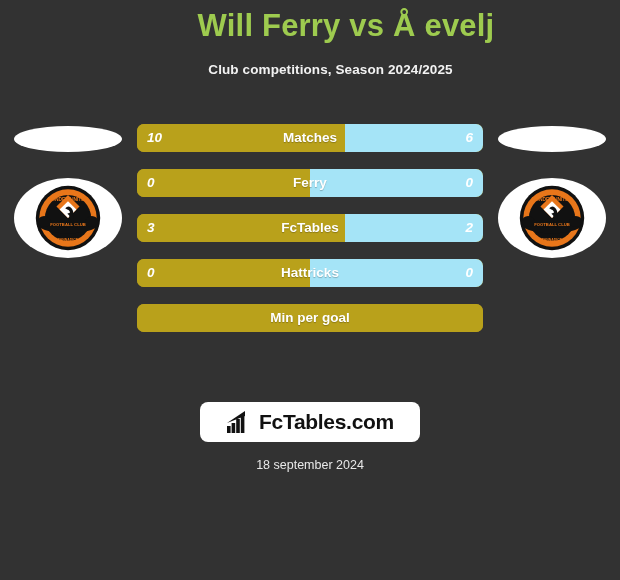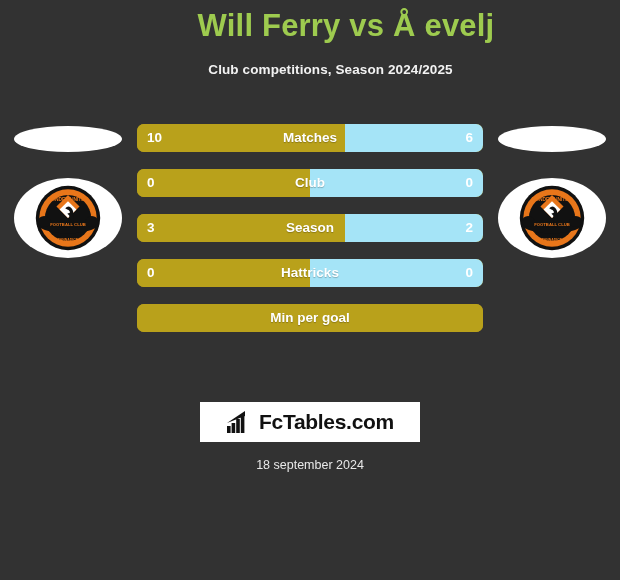--- a/index.html
+++ b/index.html
@@ -119,38 +119,40 @@
 
   .val {
     position: absolute;
     top: 0;
     height: 28px;
     line-height: 28px;
     font-size: 13.5px;
     font-weight: bold;
     color: #ffffff;
     z-index: 3;
+    font-style: italic;
   }
   .val.home { left: 10px; }
   .val.away { right: 10px; }
 
   .bar-row.single .bar-label { color: #ffffff; }
 
   
   .logo-box {
     position: absolute;
     left: 200px;
     top: 402px;
     width: 220px;
     height: 40px;
     background: #ffffff;
     display: flex;
     align-items: center;
     justify-content: center;
     gap: 7px;
+    border-radius: 8px;
   }
   .logo-icon { width: 26px; height: 24px; display: block; }
   .logo-text {
     font-size: 21px;
     font-weight: bold;
     color: #111111;
     letter-spacing: -0.3px;
   }
 
   
@@ -219,28 +221,28 @@
         <div class="bar-fill-right" style="width: 40%; background: rgb(165, 228, 247);"></div>
         <span class="val home">10</span>
         <span class="val away">6</span>
         <div class="bar-label">Matches</div>
       </div>
       <div class="bar-row">
         <div class="bar-fill-left" style="width: 50%; background: rgb(185, 161, 27);"></div>
         <div class="bar-fill-right" style="width: 50%; background: rgb(165, 228, 247);"></div>
         <span class="val home">0</span>
         <span class="val away">0</span>
-        <div class="bar-label">Club</div>
+        <div class="bar-label">Ferry</div>
       </div>
       <div class="bar-row">
         <div class="bar-fill-left" style="width: 60%; background: rgb(185, 161, 27);"></div>
         <div class="bar-fill-right" style="width: 40%; background: rgb(165, 228, 247);"></div>
         <span class="val home">3</span>
         <span class="val away">2</span>
-        <div class="bar-label">Season</div>
+        <div class="bar-label">FcTables</div>
       </div>
       <div class="bar-row">
         <div class="bar-fill-left" style="width: 50%; background: rgb(185, 161, 27);"></div>
         <div class="bar-fill-right" style="width: 50%; background: rgb(165, 228, 247);"></div>
         <span class="val home">0</span>
         <span class="val away">0</span>
         <div class="bar-label">Hattricks</div>
       </div>
       <div class="bar-row single">
         <div class="bar-fill-left" style="width: 100%; background: rgb(185, 161, 27);"></div>

